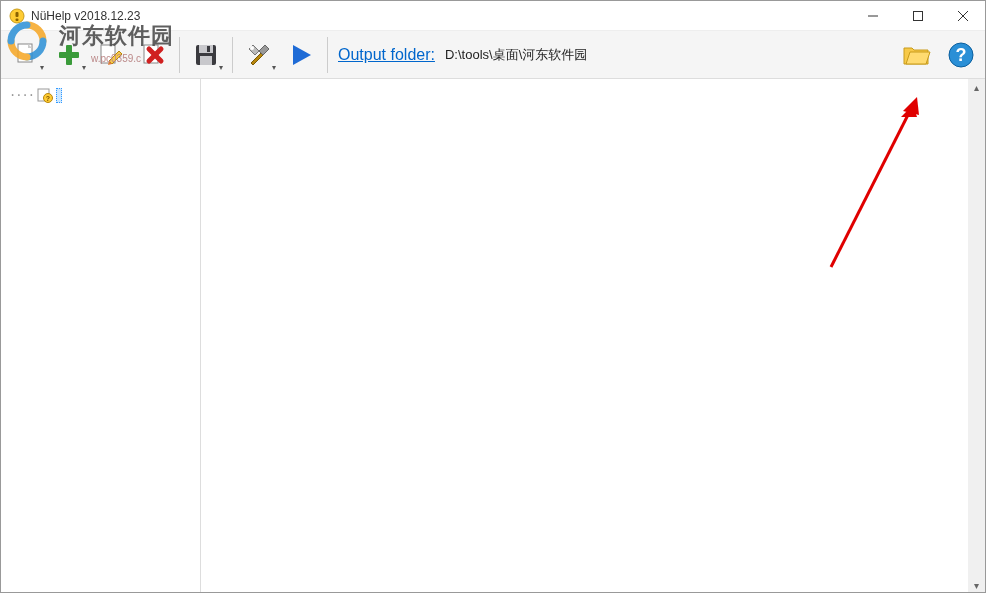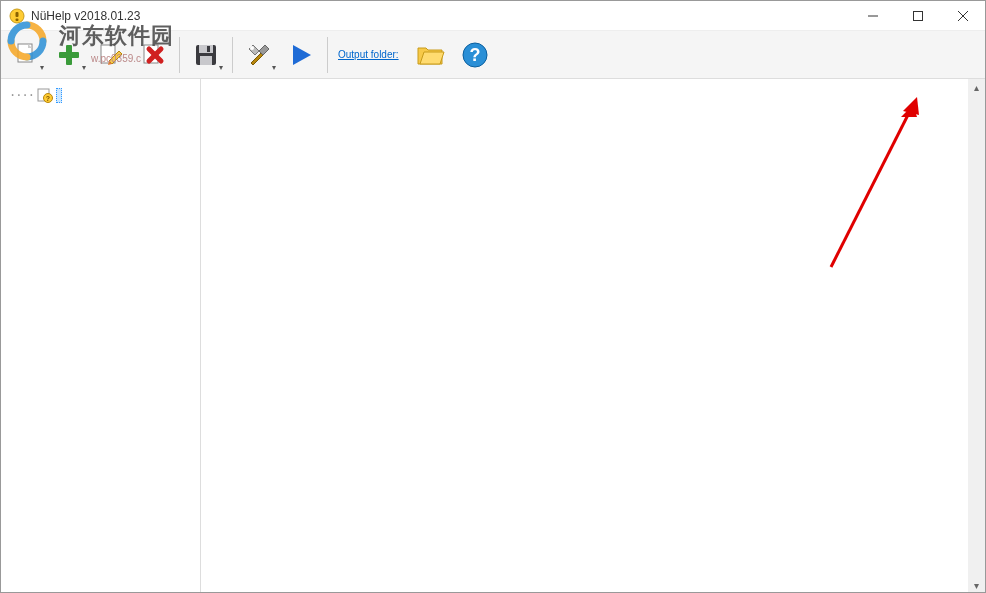--- a/index.html
+++ b/index.html
@@ -58,21 +58,21 @@
     }
     .tbtn .dd { position: absolute; right: 2px; bottom: 2px; font-size: 8px; color: #555; }
     .sep {
       width: 1px; height: 36px;
       background: #ccc;
       margin: 0 4px;
     }
     .outlabel {
       color: #0066cc;
       text-decoration: underline;
-      font-size: 10px;
+      font-size: 16px;
       margin-left: 4px;
       margin-right: 6px;
       cursor: pointer;
     }
     .outpath {
       flex: 1;
       border: none;
       background: transparent;
       font-size: 13px;
       color: #222;
@@ -176,21 +176,21 @@
 <body>
 
 <div class="titlebar">
   <span class="app-icon">
     <svg width="16" height="16" viewBox="0 0 16 16">
       <circle cx="8" cy="8" r="7" fill="#ffcc33" stroke="#c89b1a"></circle>
       <rect x="6.5" y="4" width="3" height="5" fill="#8a6200" rx="1"></rect>
       <rect x="6.5" y="10.5" width="3" height="2.5" fill="#8a6200" rx="1"></rect>
     </svg>
   </span>
-  <span class="title">NüHelp v2018.01.23</span>
+  <span class="title">NüHelp v2018.12.23</span>
   <div class="winbtn">
     <svg width="10" height="10">
         <line x1="0" y1="5" x2="10" y2="5" stroke="#333" stroke-width="1"></line>
       </svg>
   </div>
   <div class="winbtn">
     <svg width="10" height="10">
         <rect x="0.5" y="0.5" width="9" height="9" fill="none" stroke="#333" stroke-width="1"></rect>
       </svg>
   </div>
@@ -263,20 +263,21 @@
     <span class="dd">▾</span>
   </div>
   <div class="tbtn">
     <svg width="28" height="28" viewBox="0 0 28 28">
       <path d="M6 4 L24 14 L6 24 Z" fill="#1e6bd6"></path>
     </svg>
   </div>
   <div class="sep"></div>
 
   <a class="outlabel">Output folder:</a>
+  <input class="outpath" type="text" value="D:\tools\桌面\河东软件园" style="">
 
   <div class="folder-btn">
     <svg width="30" height="26" viewBox="0 0 30 26">
       <path d="M2 6 L2 22 L26 22 L26 8 L12 8 L10 6 Z" fill="#f7c948" stroke="#c89b1a"></path>
       <path d="M4 22 L8 10 L28 10 L24 22 Z" fill="#ffdb70" stroke="#c89b1a"></path>
     </svg>
   </div>
   <div class="help-btn">
     <svg width="28" height="28" viewBox="0 0 28 28">
       <circle cx="14" cy="14" r="12" fill="#2a8fd6" stroke="#0b5f9e"></circle>

